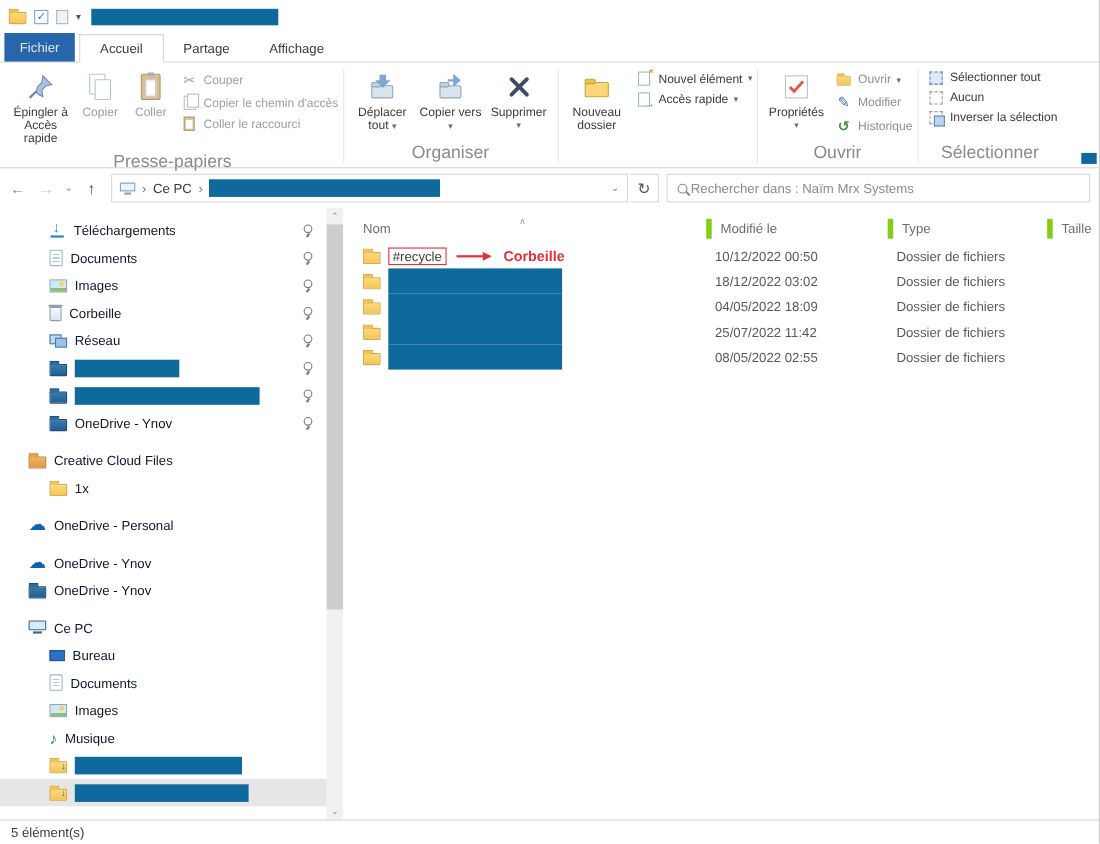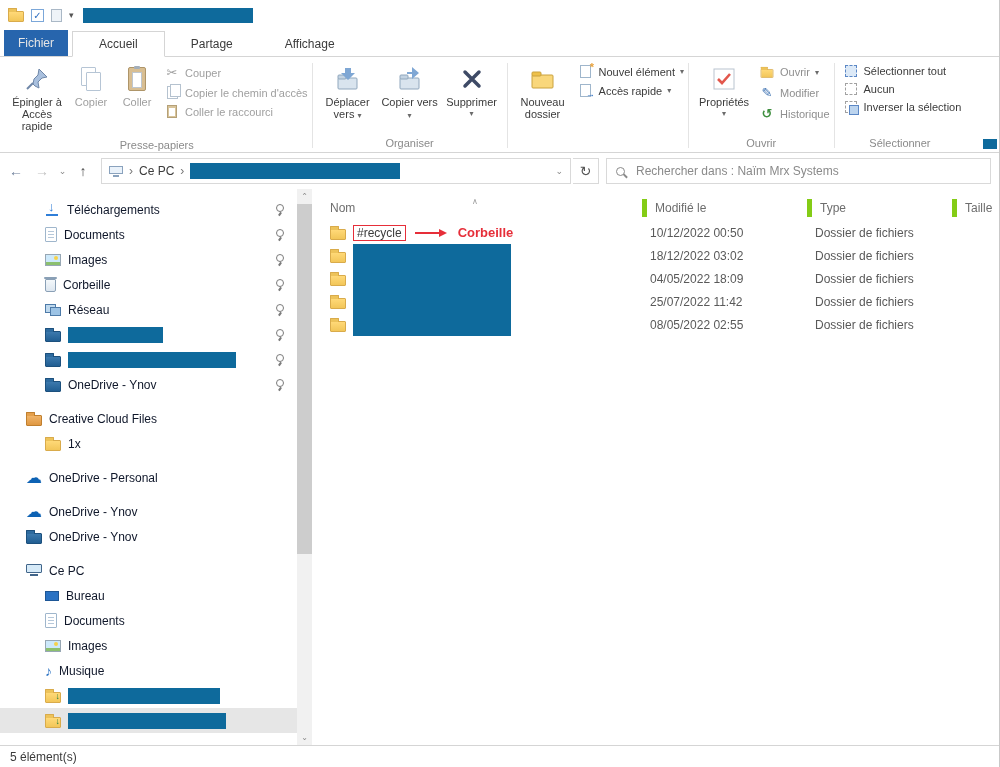--- a/index.html
+++ b/index.html
@@ -10,29 +10,29 @@
 
 
 .titlebar{height:30px;display:flex;align-items:center;padding:0 8px;gap:7px;flex:none;}
 .tb-caret{font-size:9px;color:#555;}
 .title-redact{width:170px;height:15px;margin-left:2px;}
 .tb-check{width:13px;height:13px;border:1px solid #7ba7d9;background:#fff;color:#2f6fc1;font-size:10px;line-height:11px;text-align:center;}
 .tb-file{width:11px;height:13px;background:#eef3f8;border:1px solid #aab8c6;}
 
 
 .menubar{height:27px;display:flex;align-items:flex-end;border-bottom:1px solid #d5d5d5;padding-left:4px;flex:none;}
-.tab{padding:5px 26px;font-size:12px;color:#3b3b3b;}
+.tab{padding:5px 18px;font-size:12px;color:#3b3b3b;}
 .tab.fichier{background:#2765ad;color:#e5e5e5;margin-right:4px;padding:6px 14px;}
 .tab.active{background:#fff;border:1px solid #d5d5d5;border-bottom:1px solid #fff;margin-bottom:-1px;}
 
 
 .ribbon{height:96px;display:flex;align-items:stretch;padding:2px 0 0 2px;position:relative;border-bottom:1px solid #d5d5d5;background:#fff;flex:none;}
 .rgroup{display:flex;flex-direction:column;}
 .rg-content{flex:1;display:flex;align-items:flex-start;padding:2px 4px;}
-.rg-label{text-align:center;font-size:11px;color:#8a8a8a;padding:2px 0 3px;}
+.rg-label{text-align:center;font-size:16px;color:#8a8a8a;padding:2px 0 3px;}
 .rsep{width:1px;background:#e4e4e4;margin:4px 0;flex:none;}
 .rbtn-lg{width:62px;display:flex;flex-direction:column;align-items:center;text-align:center;padding:3px 2px;gap:2px;}
 .rbtn-lg.narrow{width:46px;}
 .rbtn-lg .ric{height:30px;display:flex;align-items:center;justify-content:center;}
 .rbtn-lg .rlabel{font-size:11px;line-height:12px;color:#3b3b3b;}
 .rbtn-lg.disabled .rlabel{color:#9f9f9f;}
 .rcaret{font-size:8px;color:#6b6b6b;line-height:7px;}
 .rcaret-inline{font-size:8px;color:#6b6b6b;}
 .rstack{display:flex;flex-direction:column;padding-top:4px;gap:6px;margin-left:4px;}
 .rbtn-sm{display:flex;align-items:center;gap:5px;font-size:11px;color:#3b3b3b;white-space:nowrap;}
@@ -67,21 +67,21 @@
 .nav{width:24px;text-align:center;font-size:14px;color:#6d7f9a;}
 .nav.fwd{color:#c2c2c2;}
 .nav.caret{width:13px;font-size:9px;color:#888;}
 .nav.up{color:#4a4a4a;}
 .addressbox{flex:1;height:26px;border:1px solid #d9d9d9;display:flex;align-items:center;padding:0 7px;gap:6px;background:#fff;margin-left:4px;}
 .crumb{color:#3b3b3b;}
 .chev{color:#777;}
 .addr-redact{width:210px;height:16px;}
 .addr-caret{margin-left:auto;font-size:9px;color:#888;}
 .refreshbox{width:26px;height:26px;border:1px solid #d9d9d9;border-left:none;display:flex;align-items:center;justify-content:center;color:#555;font-size:14px;background:#fff;flex:none;}
-.searchbox{width:385px;height:26px;border:1px solid #d9d9d9;display:flex;align-items:center;padding:0 9px;gap:11px;margin-left:5px;background:#fff;flex:none;}
+.searchbox{width:385px;height:26px;border:1px solid #d9d9d9;display:flex;align-items:center;padding:0 9px;gap:3px;margin-left:5px;background:#fff;flex:none;}
 .searchbox input{border:none;outline:none;flex:1;font-family:inherit;font-size:12px;color:#3b3b3b;background:transparent;}
 .searchbox input::placeholder{color:#8a8a8a;opacity:1;}
 .mag{width:9px;height:9px;border:1.5px solid #8a8a8a;border-radius:50%;position:relative;flex:none;}
 .mag::after{content:"";position:absolute;width:5px;height:1.5px;background:#8a8a8a;transform:rotate(45deg);right:-4px;bottom:-2px;}
 .addr-pc{width:14px;height:11px;position:relative;flex:none;}
 .addr-pc::before{content:"";position:absolute;inset:0 0 3px 0;background:#eaf2fa;border:1px solid #8aa2bd;}
 .addr-pc::after{content:"";position:absolute;left:4px;right:4px;bottom:0;height:2px;background:#8aa2bd;}
 
 
 .content{flex:1;display:flex;min-height:0;}
@@ -219,21 +219,21 @@
     <div class="rgroup">
       <div class="rg-content">
         <div class="rbtn-lg">
           <span class="ric">
             <svg width="26" height="26" viewBox="0 0 26 26">
                 <rect x="3" y="12" width="19" height="11" rx="1" fill="#d9e4ee" stroke="#90a7bd"></rect>
                 <rect x="3" y="9" width="8" height="4" rx="1" fill="#c3d3e2" stroke="#90a7bd"></rect>
                 <path d="M10 2h6v5h4l-7 7-7-7h4z" fill="#7fa7d4"></path>
               </svg>
           </span>
-          <span class="rlabel"><span>Déplacer vers</span> <span class="rcaret-inline">▾</span></span>
+          <span class="rlabel"><span>Déplacer tout</span> <span class="rcaret-inline">▾</span></span>
         </div>
         <div class="rbtn-lg">
           <span class="ric">
             <svg width="26" height="26" viewBox="0 0 26 26">
                 <rect x="3" y="12" width="19" height="11" rx="1" fill="#d9e4ee" stroke="#90a7bd"></rect>
                 <rect x="3" y="9" width="8" height="4" rx="1" fill="#c3d3e2" stroke="#90a7bd"></rect>
                 <path d="M2 7h5V2l7 6-7 6V9H2z" fill="#7fa7d4" transform="translate(8 -1)"></path>
               </svg>
           </span>
           <span class="rlabel"><span>Copier vers</span> <span class="rcaret-inline">▾</span></span>

